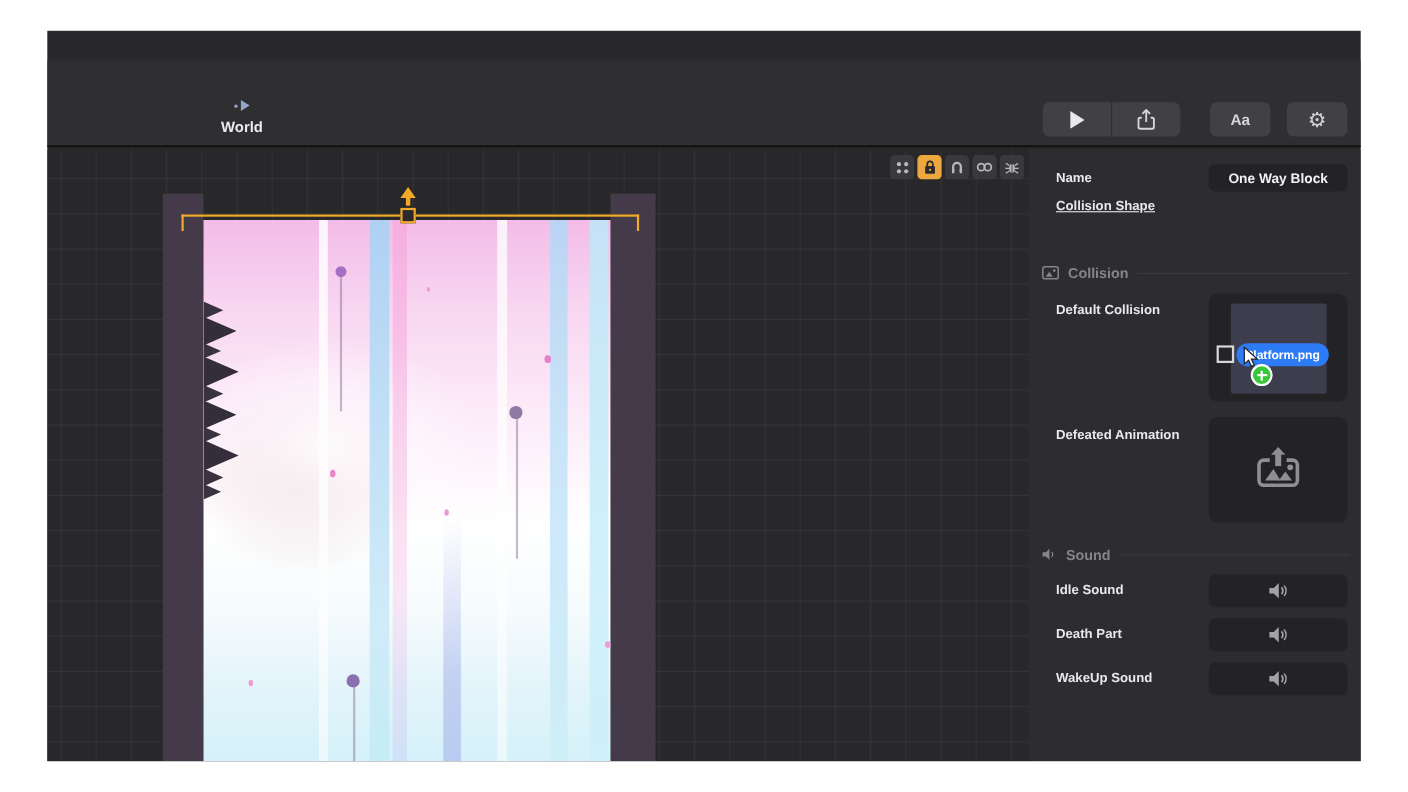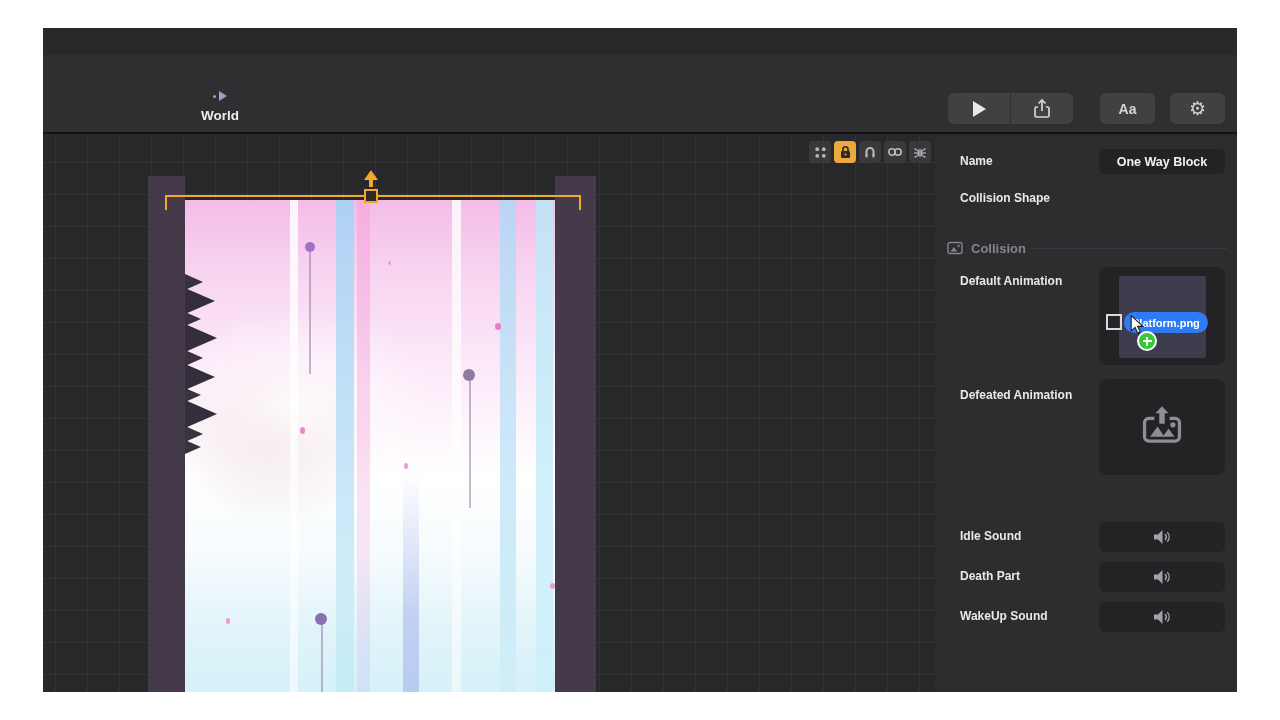--- a/index.html
+++ b/index.html
@@ -256,33 +256,33 @@
           </svg>
         </div>
       </div>
     </div>
 
     <div class="panel">
 
       <div class="p-label" style="top:18px;">Name</div>
       <div class="p-field name-field">One Way Block</div>
 
-      <div class="p-label" style="top:55px;">Collision Shape</div>
+      <div class="p-label" style="top:44px;text-decoration:underline;">Collision Shape</div>
 
       <div class="section" style="top:104px;">
         <svg width="16" height="14" viewBox="0 0 16 14">
           <rect x="1" y="1.5" width="14" height="11" rx="2" fill="none" stroke="#85858a" stroke-width="1.4"></rect>
           <polygon points="3.5,10.5 7,6 10,10.5" fill="#85858a"></polygon>
           <circle cx="11.5" cy="5" r="1.2" fill="#85858a"></circle>
         </svg>
         <span class="sec-label">Collision</span>
         <span class="sec-line"></span>
       </div>
 
-      <div class="p-label" style="top:138px;">Default Animation</div>
+      <div class="p-label" style="top:138px;">Default Collision</div>
       <div class="well well-default">
         <div class="thumb"></div>
         <div class="drag-checkbox"></div>
         <div class="drag-pill">Platform.png</div>
         <div class="plus-badge"></div>
         <svg class="drag-cursor" width="15" height="19" viewBox="0 0 11 15">
           <path d="M0.5 0.5 L0.5 12.5 L3.6 9.8 L5.6 14.2 L7.6 13.3 L5.6 9 L9.8 9 Z" fill="#ffffff" stroke="#222222" stroke-width="0.9"></path>
         </svg>
       </div>
 
@@ -291,20 +291,28 @@
         <svg width="48" height="42" viewBox="0 0 44 38">
           <path d="M15 11 H10 a4 4 0 0 0 -4 4 v13 a4 4 0 0 0 4 4 h24 a4 4 0 0 0 4 -4 V15 a4 4 0 0 0 -4 -4 h-5" fill="none" stroke="#8f8f93" stroke-width="3"></path>
           <rect x="19.5" y="5" width="5" height="11" fill="#8f8f93"></rect>
           <polygon points="22,0 16,6.5 28,6.5" fill="#8f8f93"></polygon>
           <polygon points="11,28 18,18.5 24,28" fill="#8f8f93"></polygon>
           <polygon points="22.5,28 28,20.5 33.5,28" fill="#8f8f93"></polygon>
           <circle cx="32" cy="17" r="2.4" fill="#8f8f93"></circle>
         </svg>
       </div>
 
+      <div class="section" style="top:360px;">
+        <svg width="14" height="12" viewBox="0 0 18 14">
+          <polygon points="1,4.5 5,4.5 9,0.5 9,13.5 5,9.5 1,9.5" fill="#85858a"></polygon>
+          <path d="M11.5 4 a4 4 0 0 1 0 6" fill="none" stroke="#85858a" stroke-width="1.4"></path>
+        </svg>
+        <span class="sec-label">Sound</span>
+        <span class="sec-line"></span>
+      </div>
 
       <div class="p-label" style="top:393px;">Idle Sound</div>
       <div class="p-field sound-btn sb1">
         <svg width="20" height="16" viewBox="0 0 20 16">
           <polygon points="2,5.5 6,5.5 10.5,1 10.5,15 6,10.5 2,10.5" fill="#a2a3a7"></polygon>
           <path d="M13 5 a4.2 4.2 0 0 1 0 6" fill="none" stroke="#a2a3a7" stroke-width="1.6"></path>
           <path d="M15.3 3.2 a7 7 0 0 1 0 9.6" fill="none" stroke="#a2a3a7" stroke-width="1.3"></path>
         </svg>
       </div>
 

